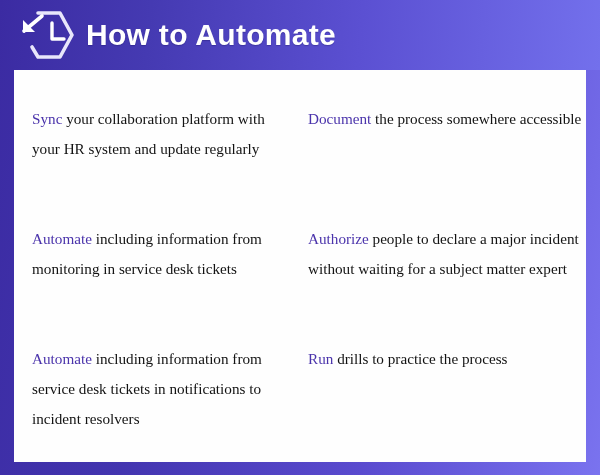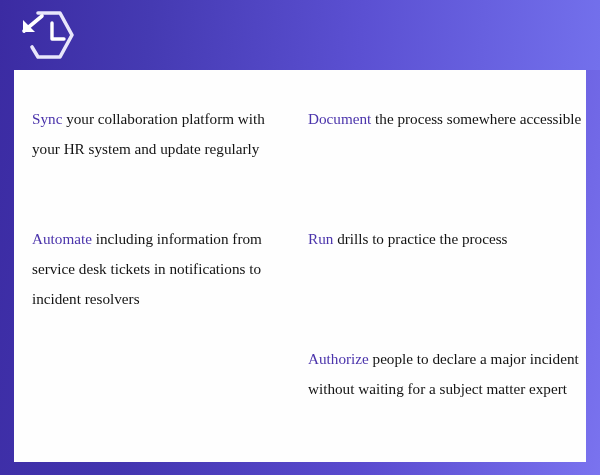--- a/index.html
+++ b/index.html
@@ -108,50 +108,54 @@
     <svg class="header-icon" viewBox="0 0 64 56">
 
       <path d="M22 6 L44 6 L56 28 L44 50 L22 50 L16 40" fill="none" stroke="#e8e6fb" stroke-width="3.6" stroke-linecap="round" stroke-linejoin="round"></path>
 
       <path d="M26 9 L8 24" fill="none" stroke="#ffffff" stroke-width="3.6" stroke-linecap="round" stroke-linejoin="round"></path>
       <path d="M7 13 L7 25 L19 25 Z" fill="#ffffff"></path>
 
       <path d="M36 16 L36 32 L48 32" fill="none" stroke="#ffffff" stroke-width="3.4" stroke-linecap="round" stroke-linejoin="round"></path>
     </svg>
 
+    <div class="header-title">How to Automate</div>
   </div>
 
   <div class="card">
     <div class="columns">
 
       <div class="col col-left">
 
         <div class="tip row-h-3">
           <span class="tip-lead">Sync</span><span> your collaboration platform with your HR system and update regularly</span>
         </div>
 
+        <div class="tip row-h-3">
+          <span class="tip-lead">Automate</span><span> including information from monitoring in service desk tickets</span>
+        </div>
 
         <div class="tip row-h-3">
           <span class="tip-lead">Automate</span><span> including information from service desk tickets in notifications to incident resolvers</span>
         </div>
 
       </div>
 
       <div class="col col-right">
 
         <div class="tip row-h-3">
           <span class="tip-lead">Document</span><span> the process somewhere accessible</span>
         </div>
 
         <div class="tip row-h-3">
-          <span class="tip-lead">Run</span><span> drills to practice the process</span>
+          <span class="tip-lead">Authorize</span><span> people to declare a major incident without waiting for a subject matter expert</span>
         </div>
 
         <div class="tip row-h-3">
-          <span class="tip-lead">Authorize</span><span> people to declare a major incident without waiting for a subject matter expert</span>
+          <span class="tip-lead">Run</span><span> drills to practice the process</span>
         </div>
 
       </div>
 
     </div>
   </div>
 
 </div>
 
 </body></html>

